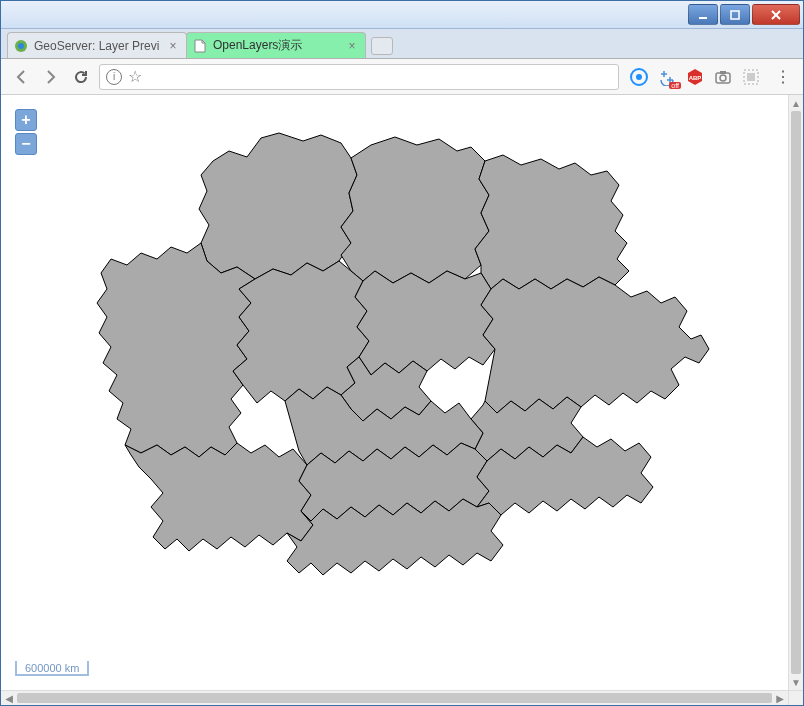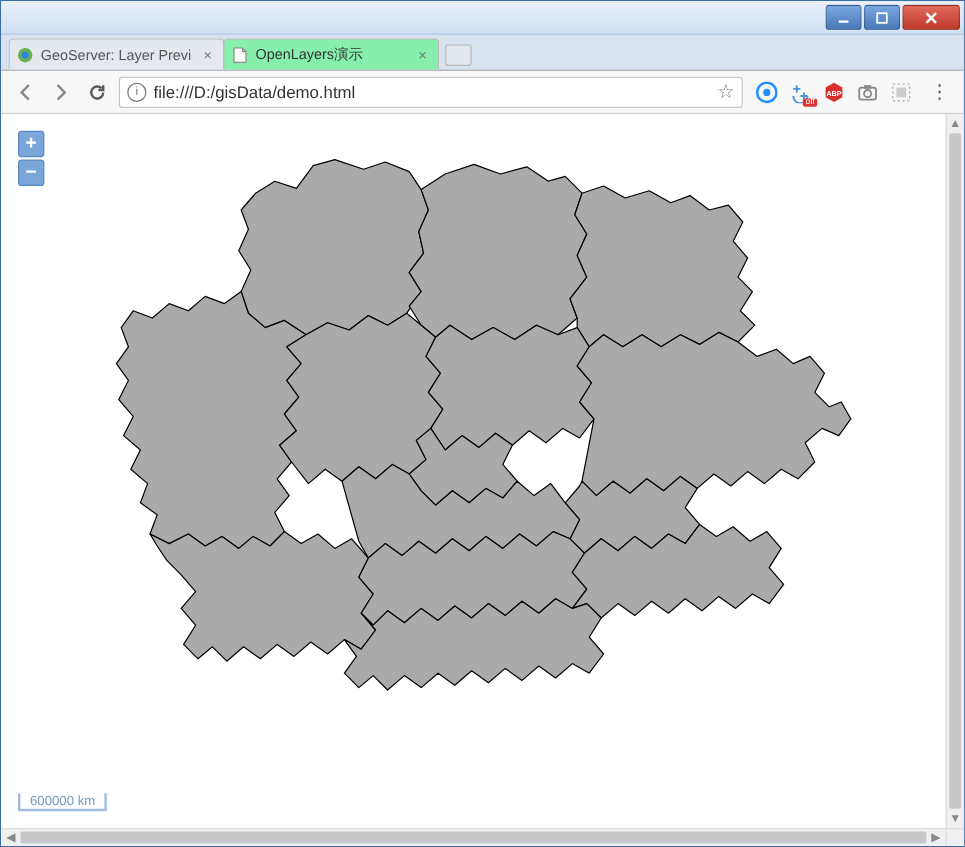--- a/index.html
+++ b/index.html
@@ -271,21 +271,20 @@
         </svg>
     </div>
     <div class="navicon enabled">
       <svg width="16" height="16">
           <path d="M13 8 a5 5 0 1 1 -1.5 -3.5" fill="none" stroke="currentColor" stroke-width="2"></path>
           <path d="M13 2 v4 h-4" fill="none" stroke="currentColor" stroke-width="2"></path>
         </svg>
     </div>
     <div class="omnibox">
       <span class="info">i</span>
-      <span class="url">file:///D:/gisData/demo.html</span>
       <span class="star">☆</span>
     </div>
     <div class="ext-icons">
       <div class="ext">
         <svg width="18" height="18">
             <circle cx="9" cy="9" r="8" fill="none" stroke="#1e90ff" stroke-width="2"></circle>
             <circle cx="9" cy="9" r="3" fill="#1e90ff"></circle>
           </svg>
       </div>
       <div class="ext" style="position:relative">

